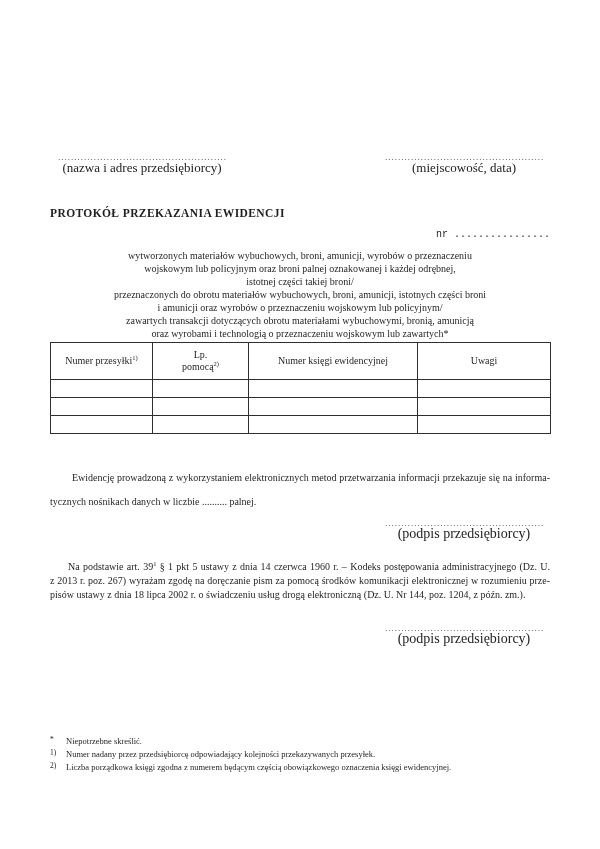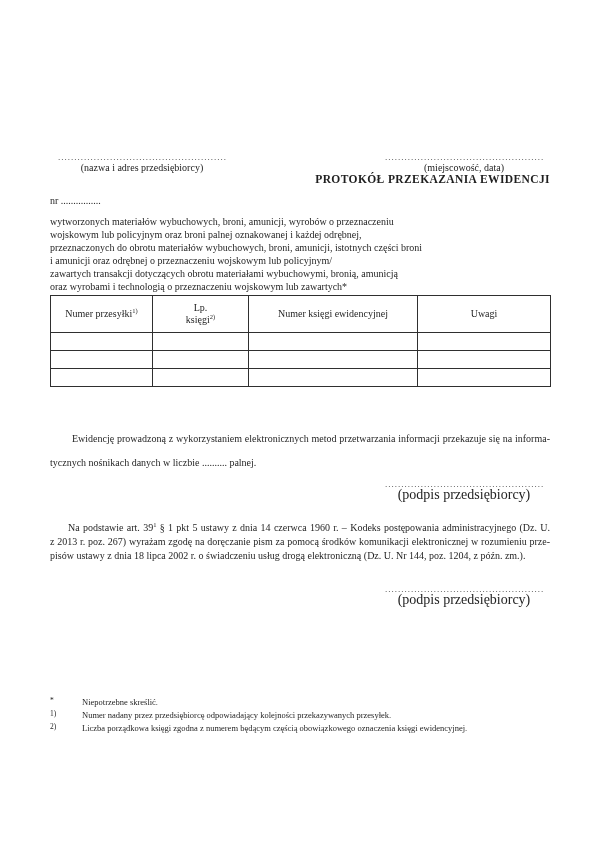--- a/index.html
+++ b/index.html
@@ -27,42 +27,44 @@
   .rule-block.right { width: 158px; margin-right: 7px; }
   .dotline {
     font-size: 9px;
     line-height: 10px;
     letter-spacing: 1px;
     white-space: nowrap;
     overflow: hidden;
     color: #2b2b2b;
   }
   .rule-label {
-    font-size: 10px;
+    font-size: 13px;
     line-height: 11px;
     color: #222;
   }
 
   .title {
-    text-align: right;
+    margin-top: 34px;
+    text-align: left;
     font-size: 11.5px;
     line-height: 13px;
     font-weight: bold;
     letter-spacing: 0.4px;
   }
   .nr-line {
     margin-top: 9px;
-    text-align: left;
+    text-align: right;
     font-size: 10px;
     line-height: 12px;
+    font-family: Liberation Mono, monospace;
   }
 
   .subject {
     margin-top: 8px;
-    text-align: left;
+    text-align: center;
     font-size: 10px;
     line-height: 13px;
   }
 
   table.records {
     margin-top: 2px;
     width: 100%;
     border-collapse: collapse;
     table-layout: fixed;
   }
@@ -72,21 +74,21 @@
     font-weight: normal;
     text-align: center;
     vertical-align: middle;
     padding: 0 2px;
   }
   table.records th { height: 36px; line-height: 12px; }
   table.records td { height: 17px; }
   sup.fnref { font-size: 6.5px; vertical-align: super; line-height: 0; }
 
   .media-para {
-    margin-top: 40px;
+    margin-top: 32px;
     font-size: 10px;
     line-height: 24px;
   }
   .j-line { text-align: justify; text-align-last: justify; }
   .indent1 { text-indent: 22px; }
 
   .sig-block {
     width: 158px;
     margin-left: auto;
     margin-right: 7px;
@@ -105,21 +107,21 @@
 
   .footnotes { margin-top: 91px; font-size: 8.5px; }
   .fn-row { display: flex; line-height: 13px; }
   .fn-marker {
     width: 16px;
     flex: 0 0 16px;
     font-size: 7.5px;
     position: relative;
     top: -2px;
   }
-  .fn-text { flex: 1; margin-left: 16px; }
+  .fn-text { flex: 1; }
 </style>
 </head>
 <body>
 
 <div class="page">
   <div class="content">
 
     <div class="header-row">
       <div class="rule-block left">
         <div class="dotline">........................................................................</div>
@@ -130,37 +132,38 @@
         <div class="rule-label">(miejscowość, data)</div>
       </div>
     </div>
 
     <div class="title">PROTOKÓŁ PRZEKAZANIA EWIDENCJI</div>
     <div class="nr-line">nr ................</div>
 
     <div class="subject">
       <div>wytworzonych materiałów wybuchowych, broni, amunicji, wyrobów o przeznaczeniu</div>
       <div>wojskowym lub policyjnym oraz broni palnej oznakowanej i każdej odrębnej,</div>
+      <div>istotnej części takiej broni/</div>
       <div>przeznaczonych do obrotu materiałów wybuchowych, broni, amunicji, istotnych części broni</div>
-      <div>i amunicji oraz odrębnej o przeznaczeniu wojskowym lub policyjnym/</div>
+      <div>i amunicji oraz wyrobów o przeznaczeniu wojskowym lub policyjnym/</div>
       <div>zawartych transakcji dotyczących obrotu materiałami wybuchowymi, bronią, amunicją</div>
       <div>oraz wyrobami i technologią o przeznaczeniu wojskowym lub zawartych*</div>
     </div>
 
     <table class="records">
       <colgroup>
         <col style="width:102px">
         <col style="width:96px">
         <col style="width:169px">
         <col style="width:133px">
       </colgroup>
       <thead>
         <tr>
           <th><span>Numer przesyłki</span><sup class="fnref">1)</sup></th>
-          <th><span>Lp.</span><br><span>księgi</span><sup class="fnref">2)</sup></th>
+          <th><span>Lp.</span><br><span>pomocą</span><sup class="fnref">2)</sup></th>
           <th>Numer księgi ewidencyjnej</th>
           <th>Uwagi</th>
         </tr>
       </thead>
       <tbody>
         <tr>
           <td></td>
             <td></td>
             <td></td>
             <td></td>

